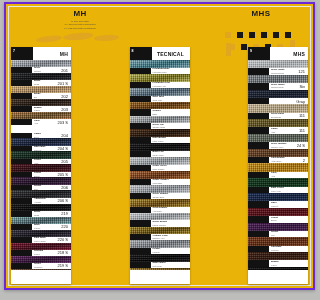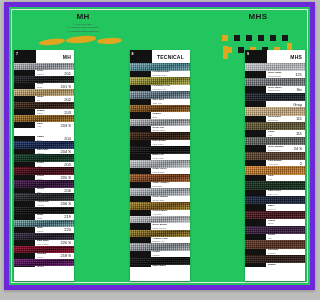--- a/index.html
+++ b/index.html
@@ -10,22 +10,22 @@
     overflow: hidden;
   }
   #page {
     position: absolute; inset: 0;
     background: #bdbdbb;
   }
   
   #sheet {
     position: absolute;
     left: 4px; top: 2px; right: 5px; bottom: 10px;
-    background: #22c55e;
-    border: 5px solid #6d28d9;
+    background: #eab308;
+    border: 2px solid #6d28d9;
     box-shadow: 0 1px 3px rgba(0,0,0,.25);
   }
   #sheet:before {
     content:""; position:absolute; left:2px; top:2px; right:2px; bottom:2px;
     border:1px solid #e6e6e4; pointer-events:none;
   }
 
   
   #brand-row { position: absolute; left: 0; top: 3px; right: 0; height: 40px; }
 

